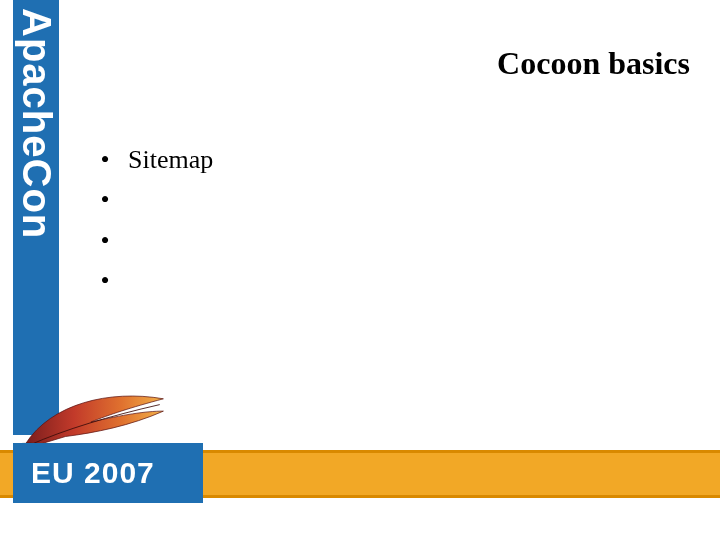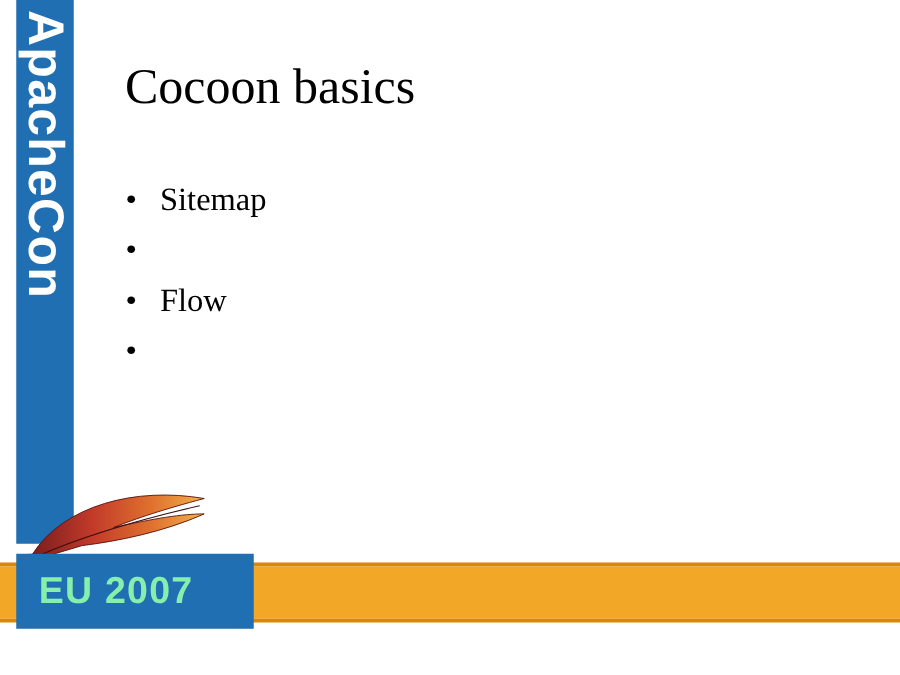--- a/index.html
+++ b/index.html
@@ -40,23 +40,23 @@
     letter-spacing: 1px;
     color: #ffffff;
     white-space: nowrap;
   }
   
   .title {
     position: absolute;
     left: 100px;
     right: 30px;
     top: 45px;
-    text-align: left;
-    font-size: 40px;
-    font-weight: 400;
+    text-align: right;
+    font-size: 32px;
+    font-weight: 700;
   }
   
   .bullets {
     position: absolute;
     left: 100px;
     top: 140px;
     font-size: 26px;
     line-height: 1.55;
   }
   .bullets .row {
@@ -107,21 +107,21 @@
     background: #1f6fb2;
     display: flex;
     align-items: center;
     padding-left: 18px;
     box-sizing: border-box;
   }
   .eu-text {
     font-family: Arial, Helvetica, sans-serif;
     font-weight: 800;
     font-size: 30px;
-    color: #86efac;
+    color: #ffffff;
     letter-spacing: 1px;
   }
 </style>
 </head>
 <body>
 
 <div class="slide">
 
   <div class="brand-bar">
     <div class="brand-text">ApacheCon</div>
@@ -132,21 +132,20 @@
   <div class="bullets">
     <div class="row">
       <span class="dot">•</span>
       <span>Sitemap</span>
     </div>
     <div class="row">
       <span class="dot">•</span>
     </div>
     <div class="row">
       <span class="dot">•</span>
-      <span>Flow</span>
     </div>
     <div class="row">
       <span class="dot">•</span>
     </div>
   </div>
 
   <svg class="feather" viewBox="0 0 200 80">
     <defs>
       <linearGradient id="fg" x1="0" y1="0" x2="1" y2="0">
         <stop offset="0%" stop-color="#7a1d1d"></stop>

